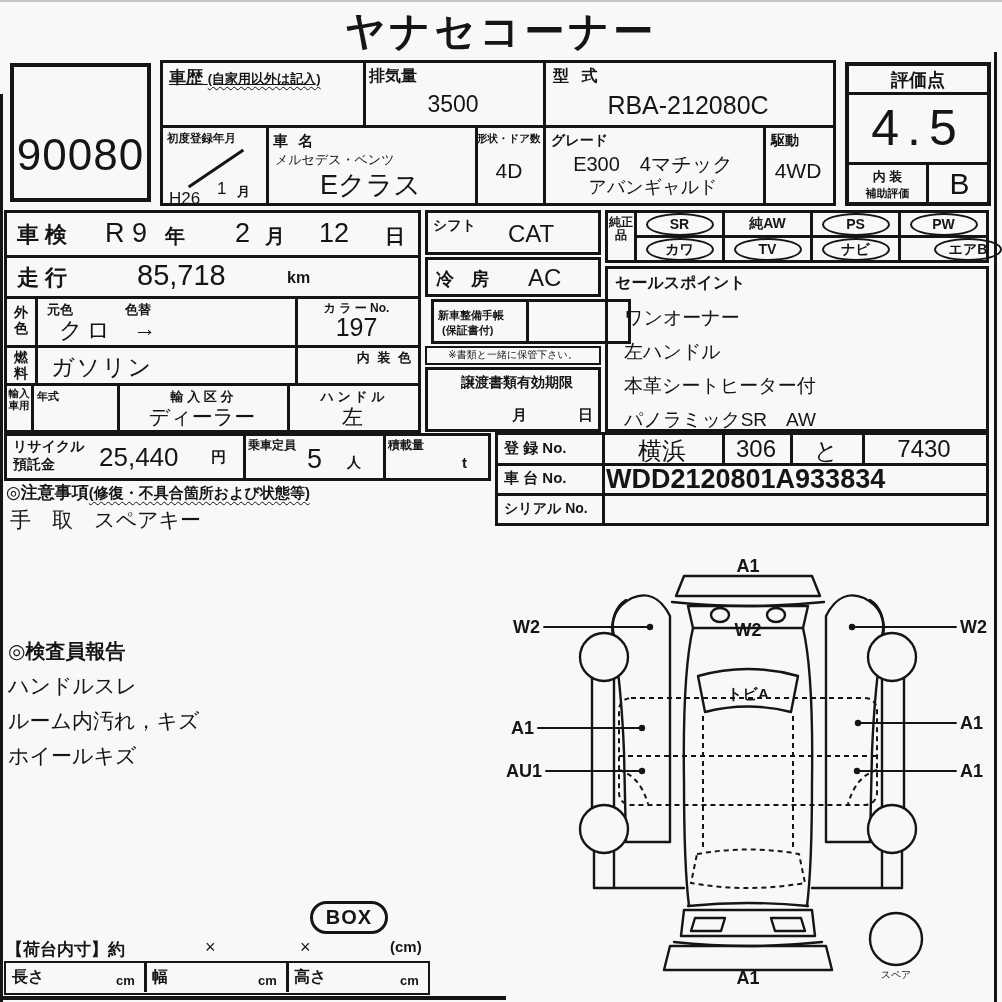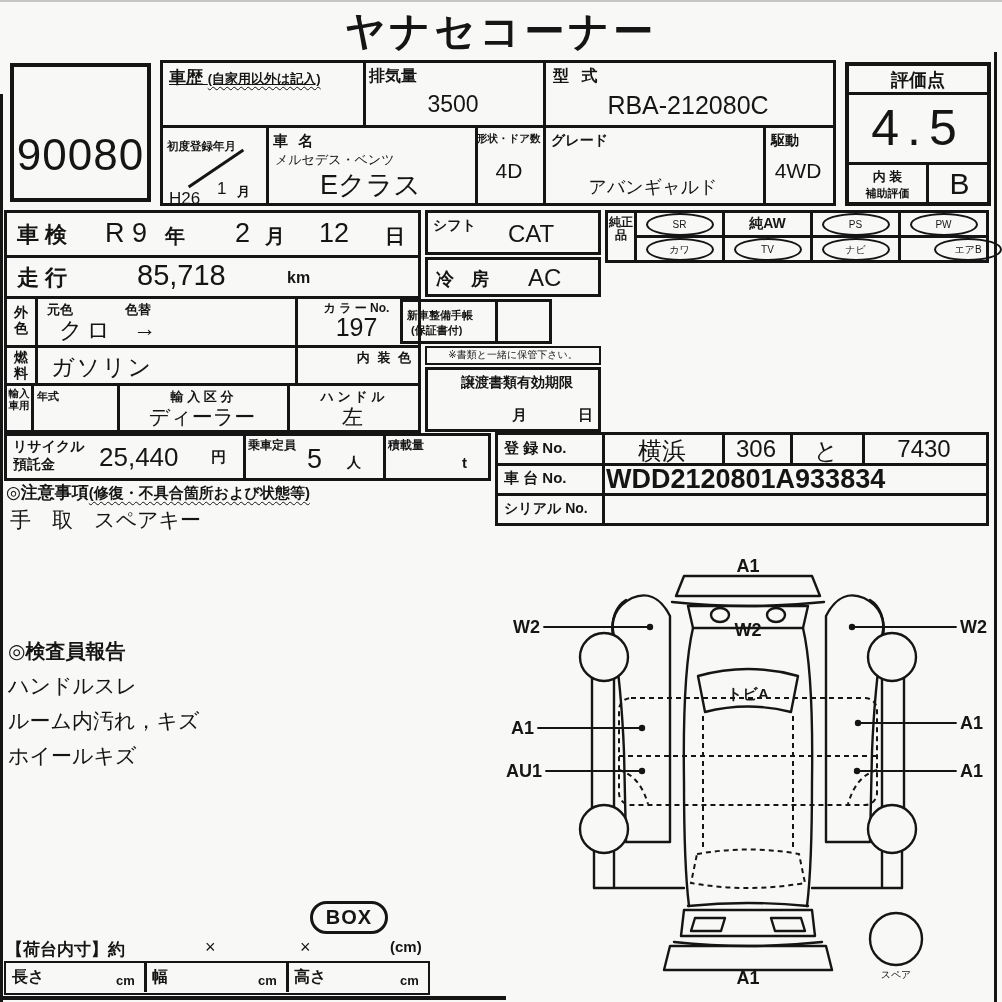--- a/index.html
+++ b/index.html
@@ -6,21 +6,21 @@
   .page{position:relative;width:1002px;height:1002px;background:#f8f8f6;
         font-family:"Liberation Sans","DejaVu Sans",sans-serif;color:#151515;overflow:hidden;}
   .abs{position:absolute;box-sizing:border-box;}
   .box{position:absolute;box-sizing:border-box;border:3px solid #151515;}
   .vbar{position:absolute;width:3px;background:#151515;}
   .hbar{position:absolute;height:3px;background:#151515;}
   .b{font-weight:bold;}
   .wavy{text-decoration:underline;text-decoration-style:wavy;text-decoration-thickness:1px;text-underline-offset:3px;}
   .vlab{position:absolute;text-align:center;font-weight:bold;line-height:1.12;word-break:break-all;}
   .oval{display:inline-block;border:2.5px solid #151515;border-radius:50%;
-        padding:0 10px;min-width:44px;text-align:center;font-weight:normal;font-size:10px;line-height:19px;}
+        padding:0 10px;min-width:44px;text-align:center;font-weight:bold;font-size:14px;line-height:19px;}
   .plain-eq{display:inline-block;font-weight:bold;font-size:14px;line-height:21px;}
   svg .ln{stroke:#151515;stroke-width:2.4;fill:none;stroke-linejoin:round;stroke-linecap:round;}
   svg .thin{stroke-width:1.8;}
   svg .dash{stroke:#151515;stroke-width:2;fill:none;stroke-dasharray:5 4;}
   svg .wheel{stroke:#151515;stroke-width:2.4;fill:#f8f8f6;}
   svg .dot{fill:#151515;stroke:none;}
   svg text{font-family:"Liberation Sans","DejaVu Sans",sans-serif;font-weight:bold;font-size:18px;fill:#151515;}
   svg text.small{font-size:15px;}
   svg text.tiny{font-size:10px;font-weight:normal;}
 </style>
@@ -50,34 +50,35 @@
 
     <div class="abs" style="left:6px;top:3px;font-size:17px;text-decoration:underline;">
       <span class="b">車歴</span>
       <span class="b wavy" style="font-size:13px;">(自家用以外は記入)</span>
     </div>
     <div class="abs b" style="left:206px;top:3px;font-size:16px;">排気量</div>
     <div class="abs" style="left:200px;top:28px;width:180px;text-align:center;font-size:23px;">3500</div>
     <div class="abs b" style="left:390px;top:3px;font-size:16px;letter-spacing:4px;">型 式</div>
     <div class="abs" style="left:380px;top:28px;width:290px;text-align:center;font-size:25px;">RBA-212080C</div>
 
-    <div class="abs b" style="left:4px;top:76px;font-size:11.5px;">初度登録年月</div>
+    <div class="abs b" style="left:4px;top:68px;font-size:11.5px;">初度登録年月</div>
     <div class="abs" style="left:6px;top:86px;font-size:17px;margin-top:40px;">H26</div>
     <div class="abs" style="left:20px;top:104px;width:66px;height:3px;background:#151515;transform:rotate(-34deg);"></div>
     <div class="abs" style="left:54px;top:116px;font-size:17px;">1</div>
     <div class="abs b" style="left:74px;top:120px;font-size:13px;">月</div>
 
     <div class="abs b" style="left:110px;top:69px;font-size:15px;letter-spacing:3px;">車 名</div>
     <div class="abs" style="left:112px;top:88px;font-size:13px;">メルセデス・ベンツ</div>
     <div class="abs" style="left:103px;top:104px;width:209px;text-align:center;font-size:27px;">Eクラス</div>
 
     <div class="abs b" style="left:314px;top:69px;font-size:10.5px;">形状・ドア数</div>
     <div class="abs" style="left:312px;top:96px;width:68px;text-align:center;font-size:21px;">4D</div>
 
     <div class="abs b" style="left:388px;top:69px;font-size:14px;font-family:Liberation Serif, serif;">グレード</div>
+    <div class="abs" style="left:380px;top:88px;width:220px;text-align:center;font-size:20px;">E300　4マチック</div>
     <div class="abs" style="left:380px;top:112px;width:220px;text-align:center;font-size:18px;">アバンギャルド</div>
 
     <div class="abs b" style="left:608px;top:69px;font-size:14px;">駆動</div>
     <div class="abs" style="left:600px;top:96px;width:70px;text-align:center;font-size:21px;">4WD</div>
   </div>
 
   <div class="abs" style="left:845px;top:62px;width:146px;height:144px;border:4px solid #151515;">
     <div class="abs" style="left:0;top:0;width:138px;height:29px;border-bottom:3px solid #151515;text-align:center;font-size:18px;font-weight:bold;line-height:28px;">評価点</div>
     <div class="abs" style="left:0;top:32px;width:138px;height:62px;text-align:center;font-size:50px;letter-spacing:8px;line-height:60px;">4.5</div>
     <div class="abs" style="left:0;top:96px;width:138px;height:40px;border-top:3px solid #151515;">
@@ -133,21 +134,21 @@
   </div>
 
   <div class="box" style="left:425px;top:210px;width:176px;height:45px;">
     <div class="abs b" style="left:5px;top:4px;font-size:14px;">シフト</div>
     <div class="abs" style="left:80px;top:7px;font-size:24px;">CAT</div>
   </div>
   <div class="box" style="left:425px;top:257px;width:176px;height:40px;">
     <div class="abs b" style="left:8px;top:7px;font-size:18px;letter-spacing:6px;">冷 房</div>
     <div class="abs" style="left:100px;top:4px;font-size:24px;">AC</div>
   </div>
-  <div class="box" style="left:400px;top:299px;width:152px;height:45px;">
+  <div class="box" style="left:431px;top:299px;width:200px;height:45px;">
     <div class="vbar" style="left:92px;top:0;height:39px;"></div>
     <div class="abs b" style="left:4px;top:6px;font-size:11px;">新車整備手帳</div>
     <div class="abs b" style="left:8px;top:21px;font-size:11px;">(保証書付)</div>
   </div>
   <div class="abs" style="left:425px;top:346px;width:176px;height:19px;border:2.5px solid #151515;text-align:center;font-size:10px;font-weight:normal;line-height:14px;">※書類と一緒に保管下さい。</div>
   <div class="box" style="left:425px;top:367px;width:176px;height:65px;">
     <div class="abs b" style="left:5px;top:4px;font-size:14px;padding-left:28px;">譲渡書類有効期限</div>
     <div class="abs b" style="left:84px;top:36px;font-size:15px;">月</div>
     <div class="abs b" style="left:150px;top:36px;font-size:15px;">日</div>
   </div>
@@ -162,20 +163,27 @@
     <div class="abs" style="left:29px;top:0;width:85px;height:22px;text-align:center;"><span class="oval">SR</span></div>
     <div class="abs" style="left:117px;top:0;width:85px;height:22px;text-align:center;"><span class="plain-eq">純AW</span></div>
     <div class="abs" style="left:205px;top:0;width:85px;height:22px;text-align:center;"><span class="oval">PS</span></div>
     <div class="abs" style="left:293px;top:0;width:85px;height:22px;text-align:center;"><span class="oval">PW</span></div>
     <div class="abs" style="left:29px;top:25px;width:85px;height:22px;text-align:center;"><span class="oval">カワ</span></div>
     <div class="abs" style="left:117px;top:25px;width:85px;height:22px;text-align:center;"><span class="oval">TV</span></div>
     <div class="abs" style="left:205px;top:25px;width:85px;height:22px;text-align:center;"><span class="oval">ナビ</span></div>
     <div class="abs" style="left:293px;top:25px;width:85px;height:22px;text-align:center;padding-left:33px;"><span class="oval">エアB</span></div>
   </div>
 
+  <div class="box" style="left:605px;top:266px;width:384px;height:166px;">
+    <div class="abs b" style="left:7px;top:4px;font-size:16px;">セールスポイント</div>
+    <div class="abs" style="left:16px;top:36px;font-size:19px;">ワンオーナー</div>
+    <div class="abs" style="left:16px;top:70px;font-size:19px;">左ハンドル</div>
+    <div class="abs" style="left:16px;top:104px;font-size:19px;">本革シートヒーター付</div>
+    <div class="abs" style="left:16px;top:138px;font-size:19px;">パノラミックSR　AW</div>
+  </div>
 
   <div class="box" style="left:4px;top:433px;width:487px;height:48px;">
     <div class="vbar" style="left:236px;top:0;height:42px;"></div>
     <div class="vbar" style="left:376px;top:0;height:42px;"></div>
     <div class="abs b" style="left:6px;top:2px;font-size:14px;line-height:1.25;">
       <div>リサイクル</div>
       <div>預託金</div>
     </div>
     <div class="abs" style="left:92px;top:6px;font-size:26px;">25,440</div>
     <div class="abs b" style="left:204px;top:12px;font-size:15px;">円</div>

